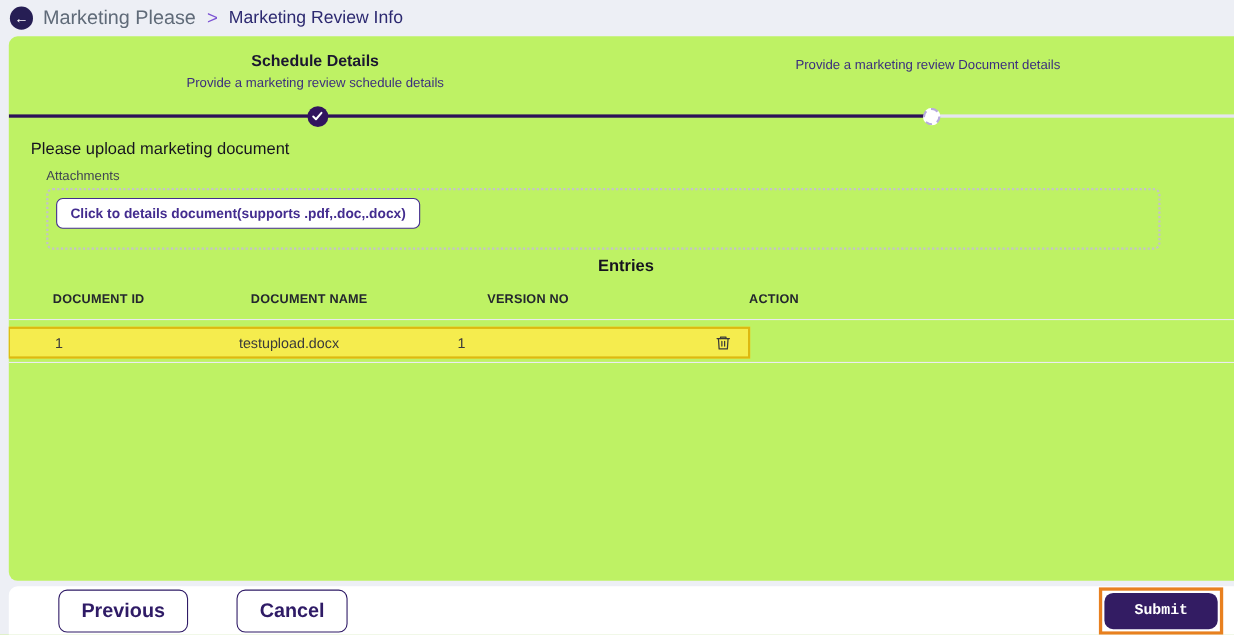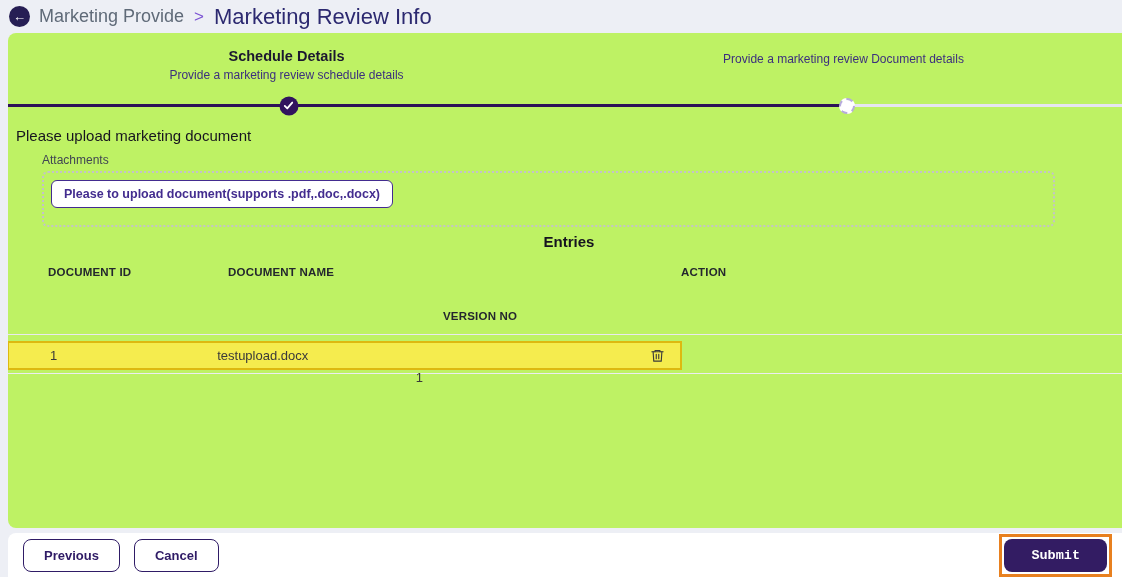--- a/index.html
+++ b/index.html
@@ -24,21 +24,21 @@
     border-radius: 50%;
     background: #261e54;
     color: #fff;
     display: flex; align-items: center; justify-content: center;
     font-size: 13px; line-height: 1;
     cursor: pointer;
     flex: 0 0 auto;
   }
   .crumb-parent { font-size: 18px; color: #5f6a78; }
   .crumb-sep { font-size: 17px; color: #7b52d3; padding: 0 1px; }
-  .crumb-current { font-size: 22px; color: #2c2970; }
+  .crumb-current { font-size: 16px; color: #2c2970; }
 
   
   .main-card {
     margin-left: 8px;
     background: #bef264;
     border-radius: 8px 0 0 8px;
     height: 495px;
     position: relative;
     overflow: hidden;
   }
@@ -64,21 +64,21 @@
   .step-dot-pending {
     position: absolute; left: 75.3%; top: 50%;
     width: 16px; height: 16px;
     transform: translate(-50%, -50%);
     background: #ffffff;
     border: 2px dashed #b7abdd;
     border-radius: 50%;
   }
 
   
-  .upload-prompt { margin: 20px 0 0 8px; font-size: 15px; color: #16141f; }
+  .upload-prompt { margin: 20px 0 0 20px; font-size: 15px; color: #16141f; }
   .attach-label { margin: 9px 0 4px 34px; font-size: 12px; color: #404553; }
   .upload-box {
     margin: 4px 0 0 34px;
     width: 1013px;
     height: 56px;
     border: 2px dotted #c3c3c8;
     border-radius: 6px;
     padding: 7px 0 0 7px;
   }
   .upload-btn {
@@ -101,21 +101,21 @@
     margin-top: 16px;
     padding: 0 0 12px 8px;
     border-bottom: 1px solid #e9e9ef;
     font-size: 11.5px;
     font-weight: 700;
     color: #24272e;
     letter-spacing: 0.2px;
   }
   .col-id   { width: 200px; padding-left: 32px; }
   .col-name { width: 215px; margin-left: 12px; }
-  .col-ver  { width: 238px; margin-top: 44px; }
+  .col-ver  { width: 238px; }
   .col-act  { width: 48px; }
   .tbl-row-highlight {
     margin-top: 6px;
     margin-left: -1px;
     width: 675px;
     height: 29px;
     background: #f5ec4e;
     border: 2px solid #ddb910;
     display: flex;
     align-items: center;
@@ -139,24 +139,25 @@
     align-items: center;
     padding: 0 10px 0 15px;
     gap: 14px;
   }
   .ghost-btn {
     background: #ffffff;
     border: 1.5px solid #2f1b66;
     border-radius: 8px;
     color: #2f1b66;
     font-weight: 700;
-    font-size: 13px;
+    font-size: 18px;
     padding: 8px 20px;
     cursor: pointer;
     font-family: "Liberation Sans", sans-serif;
+    margin-left: 30px;
   }
   .submit-outline {
     margin-left: auto;
     border: 3px solid #e8801f;
     padding: 2px;
   }
   .submit-btn {
     background: #331c63;
     border: none;
     border-radius: 8px;
@@ -168,21 +169,21 @@
     font-family: Liberation Mono, monospace;
   }
 </style>
 </head>
 <body>
 
 <div class="topbar">
   <div class="back-btn">
     <span>←</span>
   </div>
-  <span class="crumb-parent">Marketing Provide</span>
+  <span class="crumb-parent">Marketing Please</span>
   <span class="crumb-sep">&gt;</span>
   <span class="crumb-current">Marketing Review Info</span>
 </div>
 
 <div class="main-card">
 
   <div class="stepper">
     <div class="step-labels">
       <div class="step">
         <div class="step-title">Schedule Details</div>
@@ -200,21 +201,21 @@
             <path d="M1.5 6.5 L4.5 9.5 L10.5 2.5" stroke="#ffffff" stroke-width="2.2" stroke-linecap="round" stroke-linejoin="round"></path>
           </svg>
       </div>
       <div class="step-dot-pending"></div>
     </div>
   </div>
 
   <div class="upload-prompt">Please upload marketing document</div>
   <div class="attach-label">Attachments</div>
   <div class="upload-box">
-    <button class="upload-btn">Please to upload document(supports .pdf,.doc,.docx)</button>
+    <button class="upload-btn">Click to details document(supports .pdf,.doc,.docx)</button>
   </div>
 
   <div class="entries-heading">Entries</div>
   <div class="tbl-header">
     <div class="col-id">DOCUMENT ID</div>
     <div class="col-name">DOCUMENT NAME</div>
     <div class="col-ver">VERSION NO</div>
     <div class="col-act">ACTION</div>
   </div>
   <div class="tbl-row-highlight">

